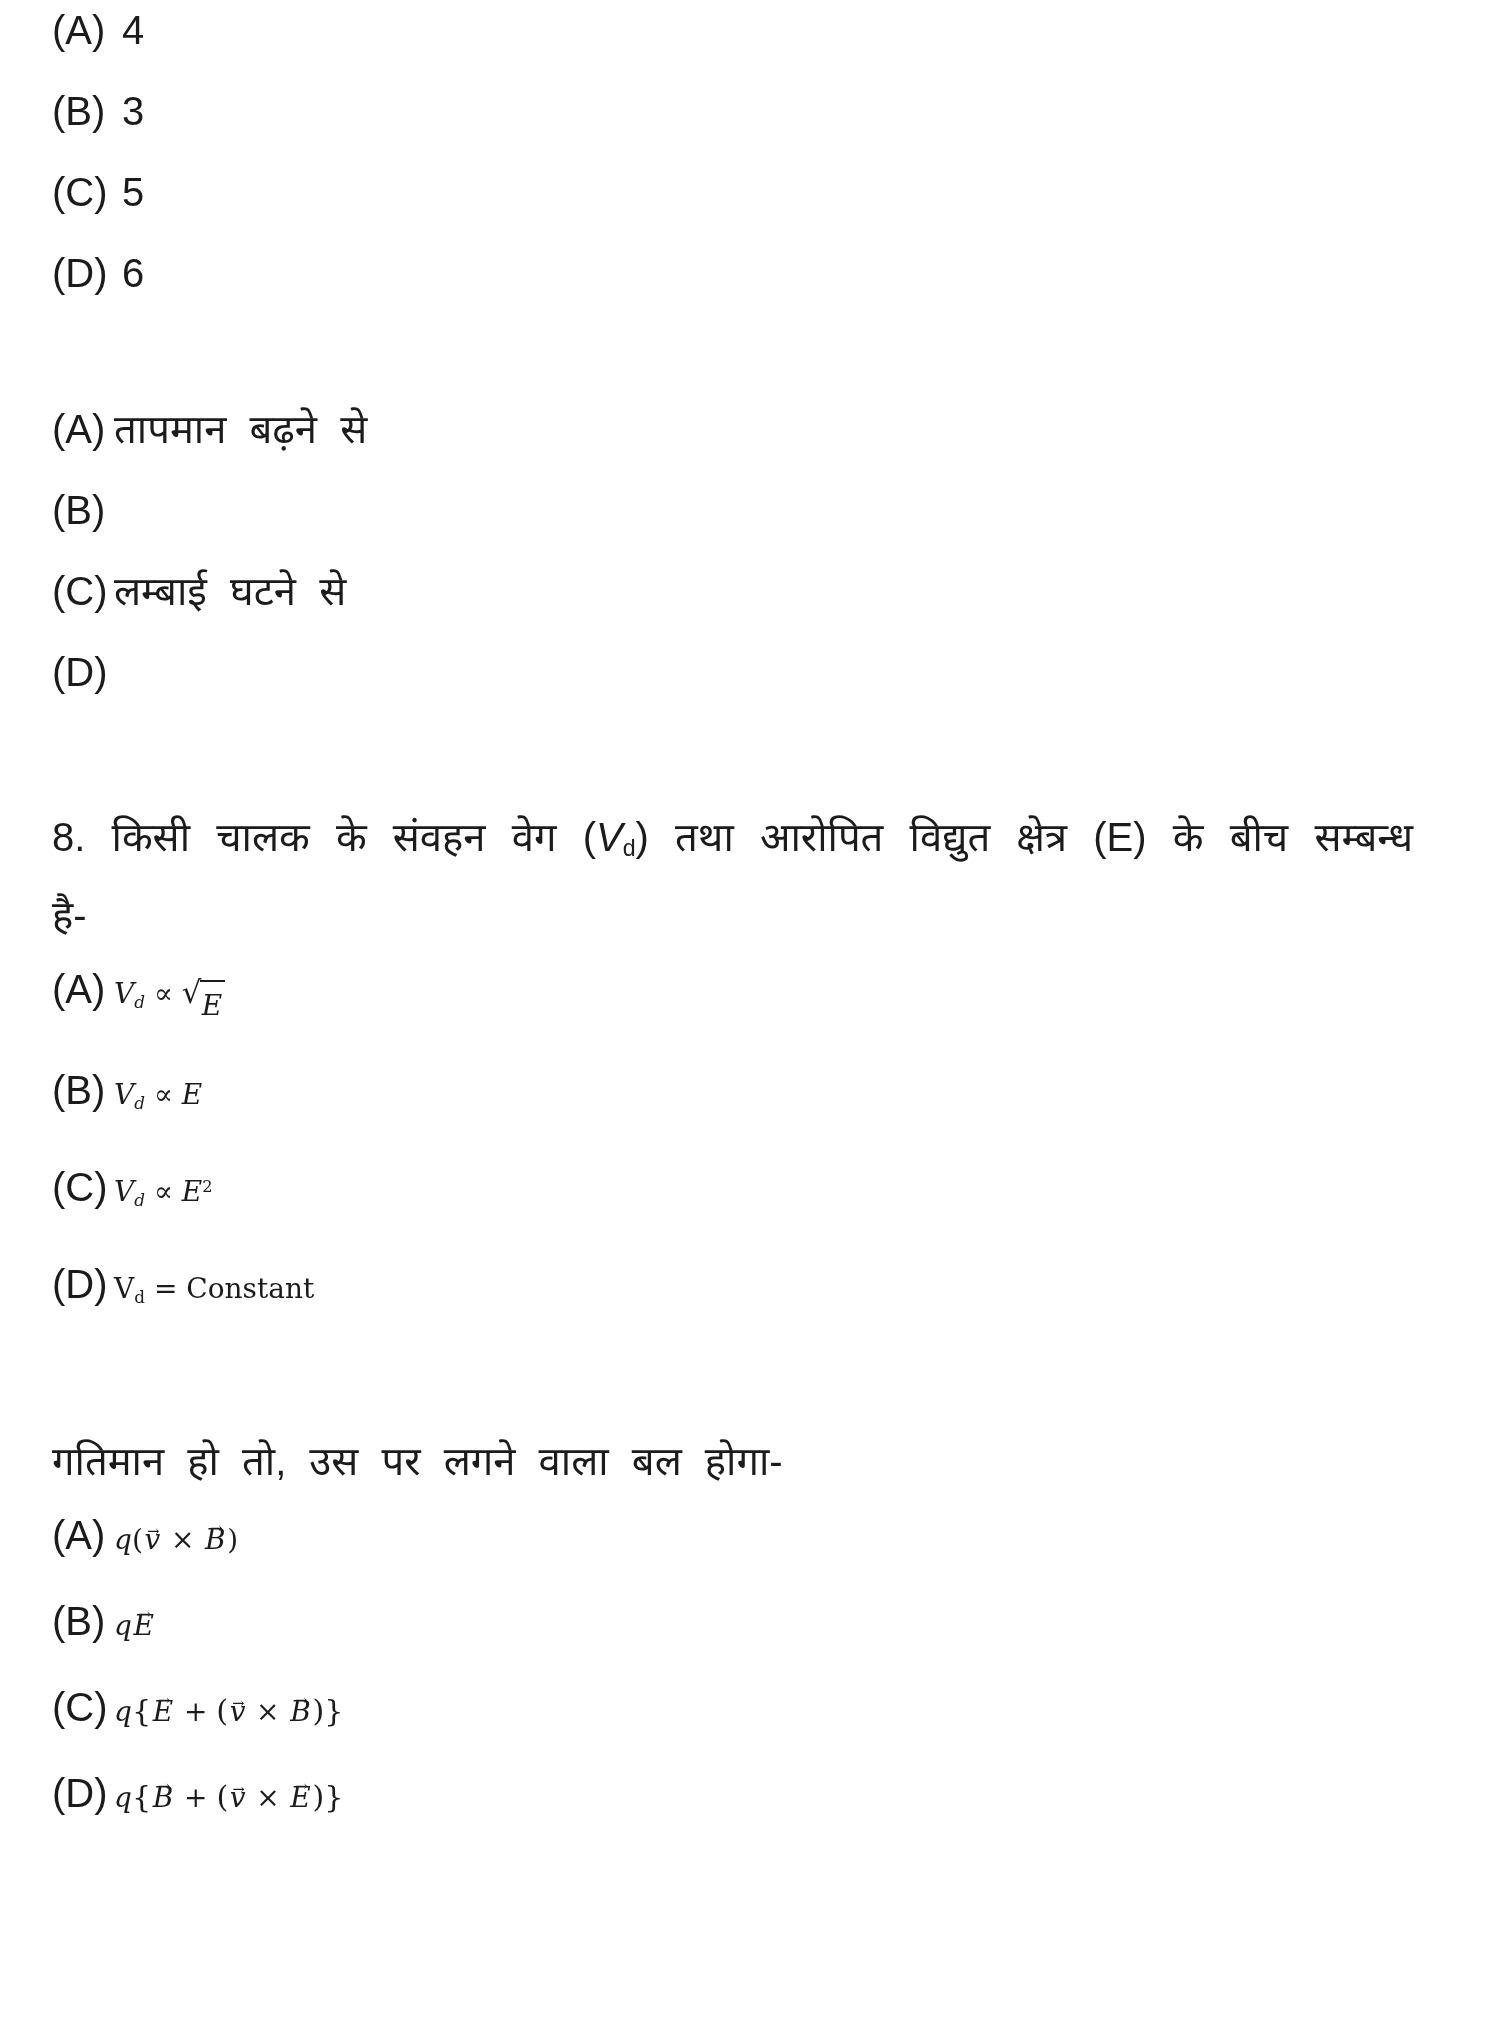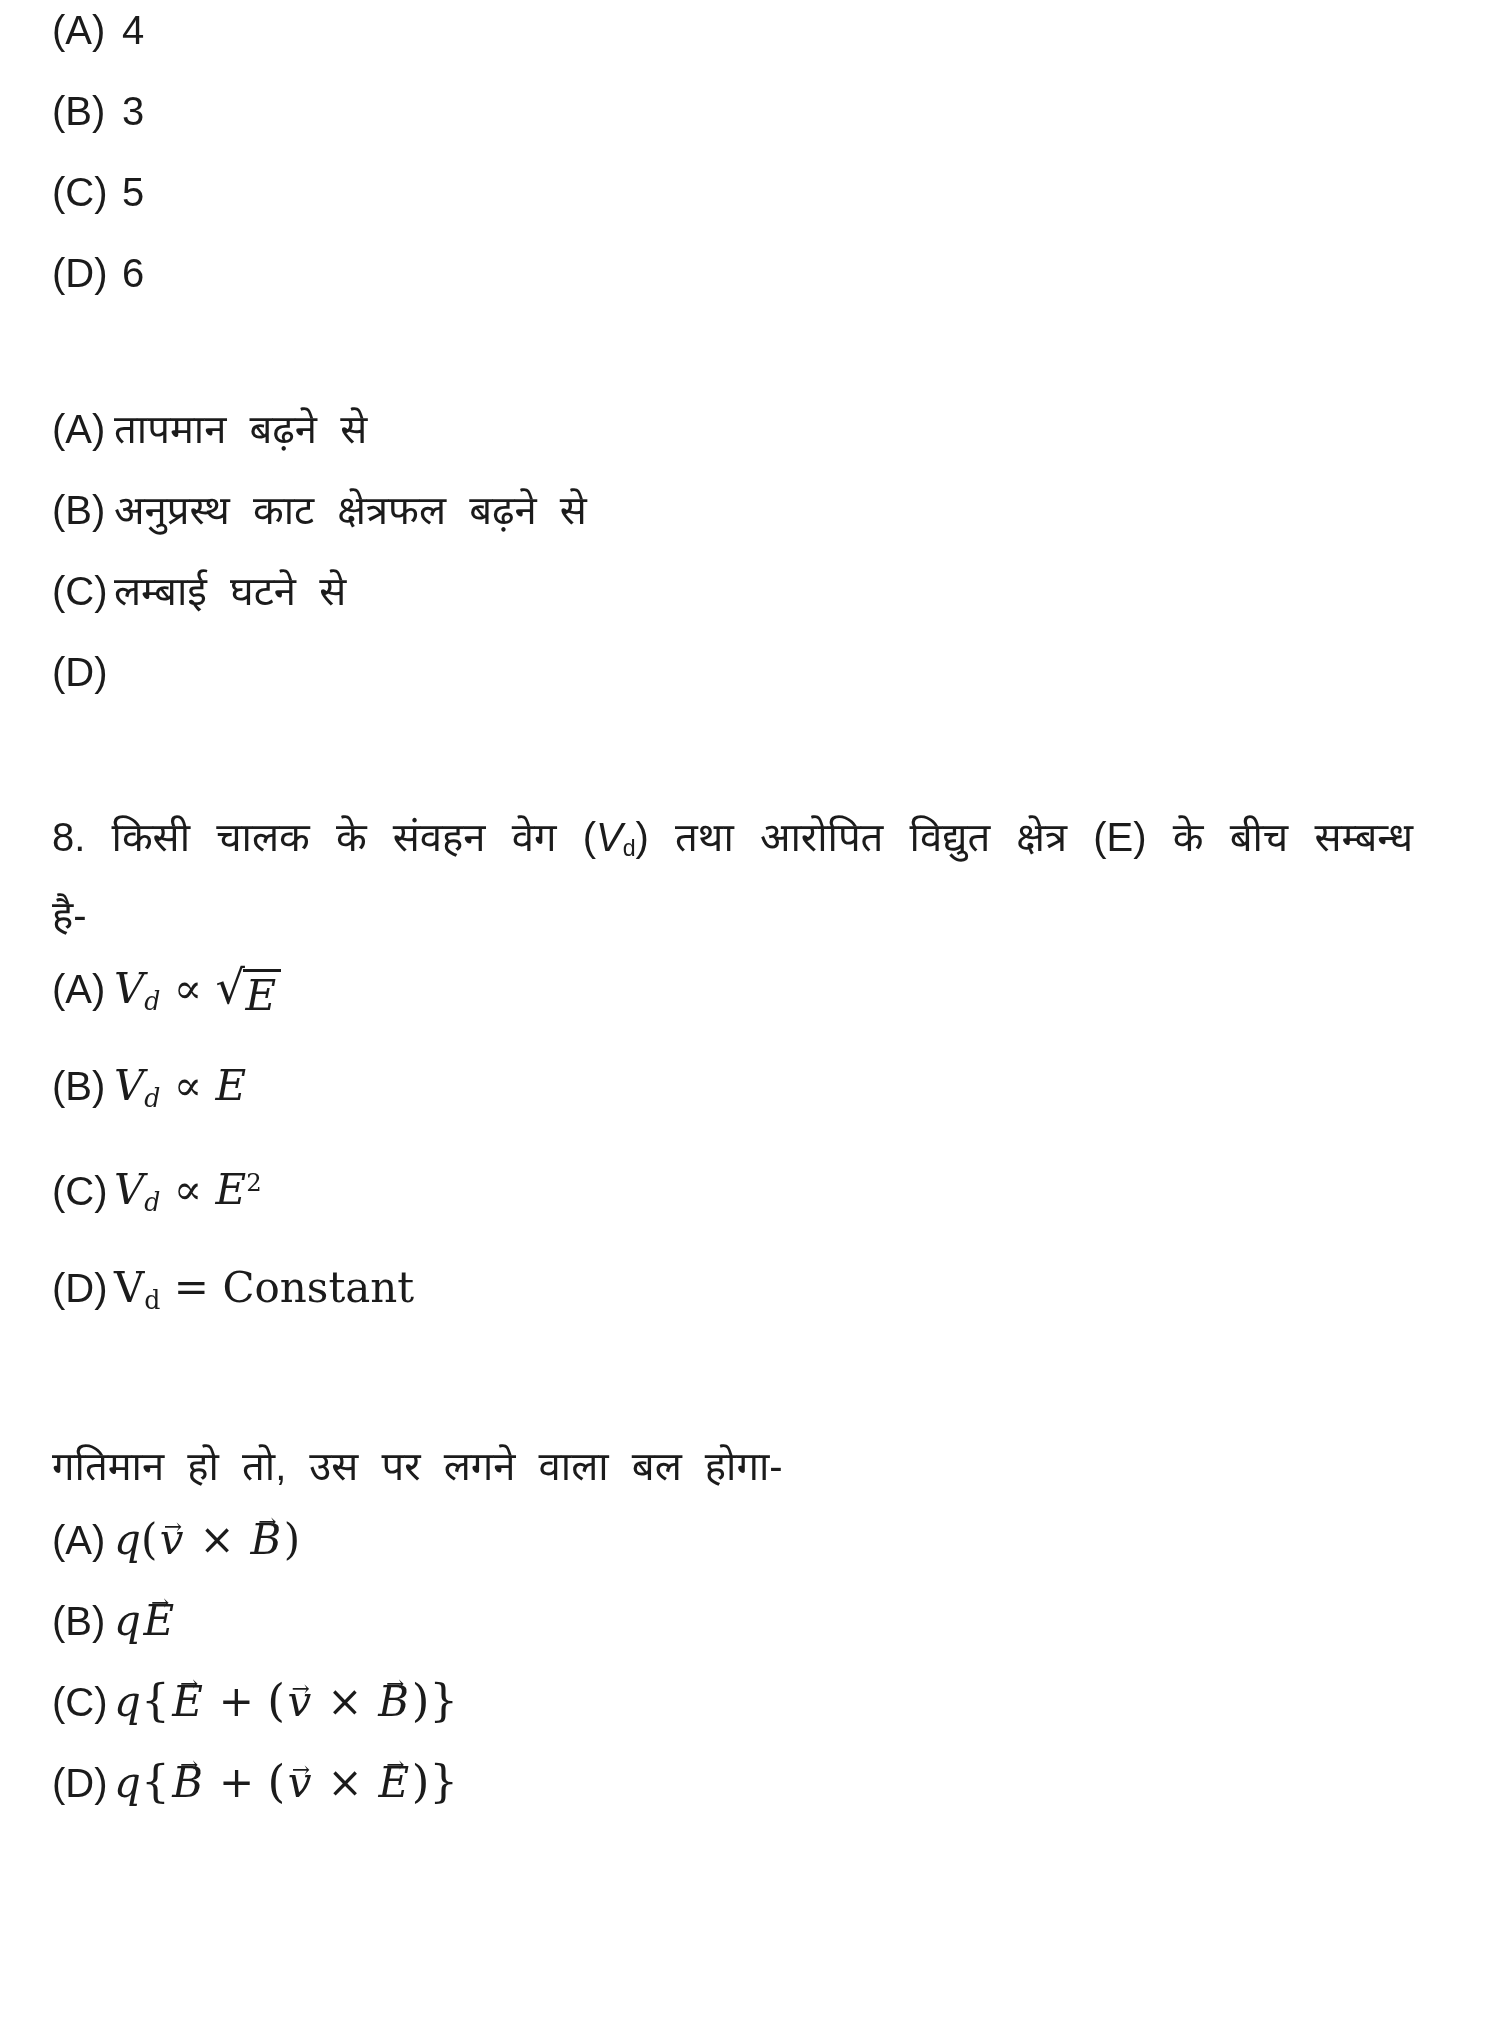--- a/index.html
+++ b/index.html
@@ -38,21 +38,21 @@
   .q-text{ line-height:50px; margin:0; }
   .q-text.multi{ line-height:67px; }
   .justify-full{ text-align:justify; text-align-last:justify; }
   .q-opts{ margin-top:38px; }
   .q-opts.tight{ margin-top:16px; }
   .q-opts.wide .opt{ margin-bottom:36px; }
   .q-opts.wide .opt:last-child{ margin-bottom:0; }
   .q-num{ }
 
   
-  .formula{ font-family:"DejaVu Serif", serif; font-size:42px; }
+  .formula{ font-family:"DejaVu Serif", serif; font-size:28px; }
   .tok-t{ font-family:"Liberation Sans", sans-serif; }
   .tok-i{ font-family:"DejaVu Serif", serif; font-style:italic; }
   .tok-r{ font-family:"DejaVu Serif", serif; }
   .tok-m{ font-family:"DejaVu Serif","DejaVu Sans", serif; }
   .tok-p{ font-family:"DejaVu Serif", serif; font-size:1.08em; line-height:1; }
   .tok-si{ font-style:italic; }
   .tok-sub{ font-family:"DejaVu Serif", serif; font-style:italic; font-size:0.60em; vertical-align:-0.28em; }
   .tok-subr{ font-family:"DejaVu Serif", serif; font-size:0.60em; vertical-align:-0.28em; }
   .tok-ssub{ font-size:0.58em; vertical-align:-0.22em; }
   .tok-sup{ font-family:"DejaVu Serif", serif; font-size:0.58em; vertical-align:0.55em; }
@@ -110,21 +110,20 @@
   </section>
 
   <section class="question">
     <div class="q-opts">
       <div class="opt hindi">
         <span class="opt-label">(A)</span>
         <span class="opt-val">तापमान बढ़ने से</span>
       </div>
       <div class="opt hindi">
         <span class="opt-label">(B)</span>
-        <span class="opt-val">अनुप्रस्थ काट क्षेत्रफल बढ़ने से</span>
       </div>
       <div class="opt hindi">
         <span class="opt-label">(C)</span>
         <span class="opt-val">लम्बाई घटने से</span>
       </div>
       <div class="opt hindi">
         <span class="opt-label">(D)</span>
       </div>
     </div>
   </section>

